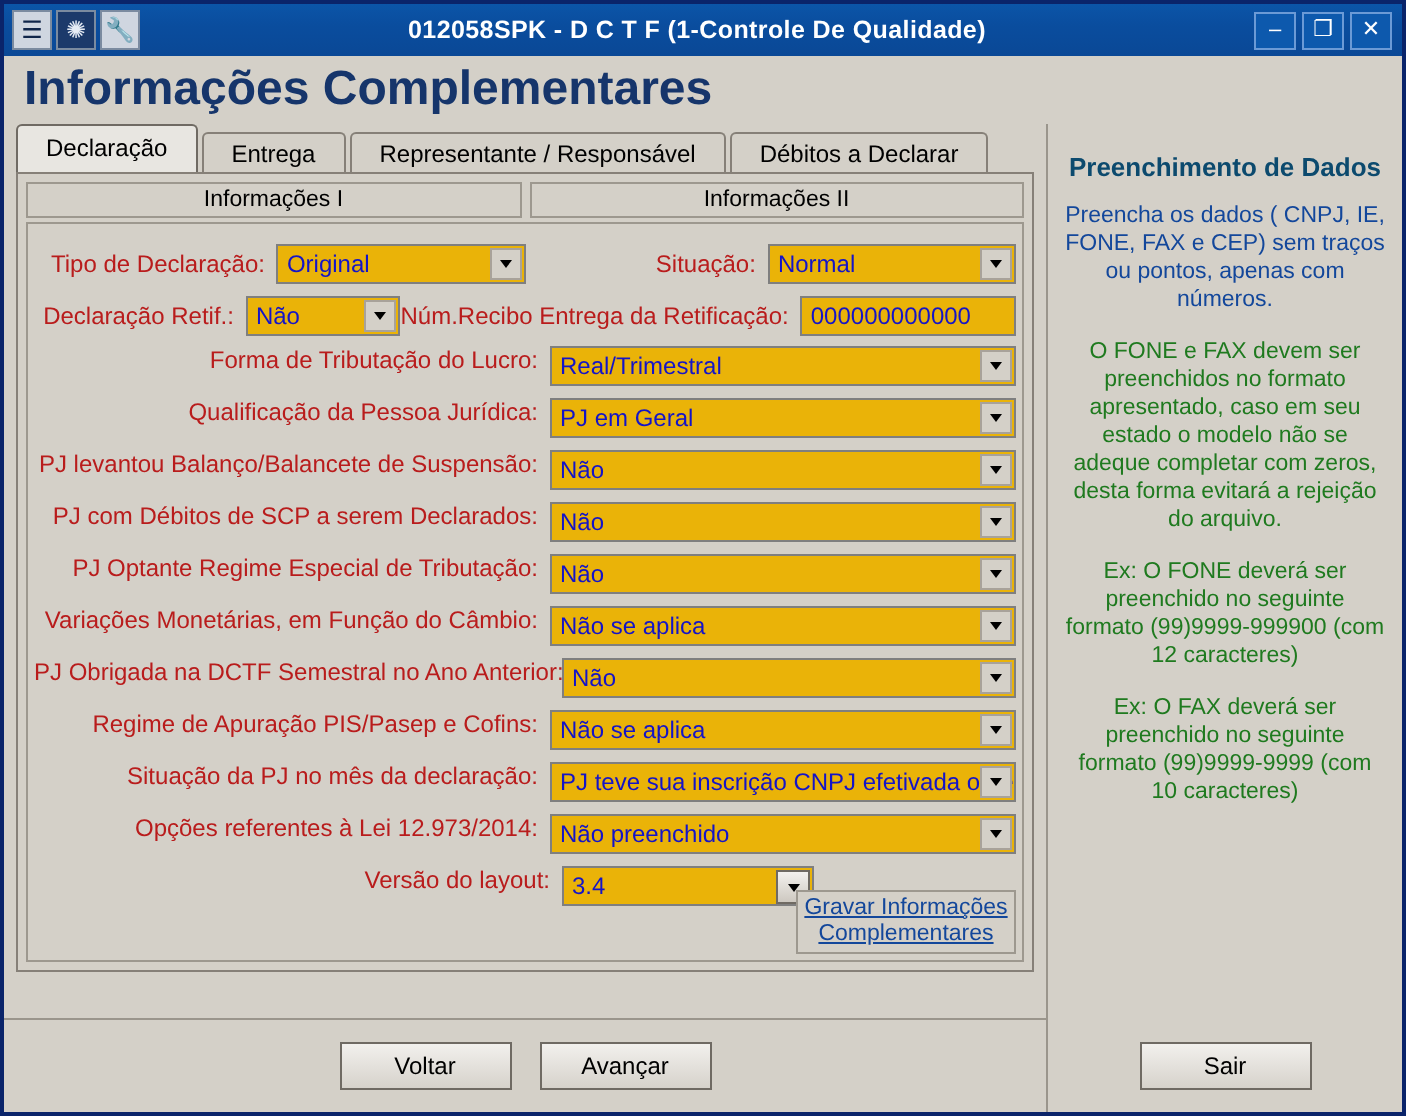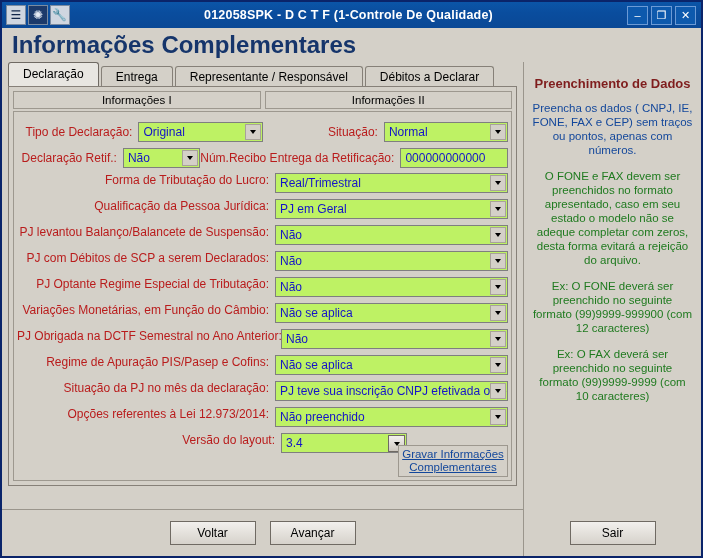--- a/index.html
+++ b/index.html
@@ -93,21 +93,21 @@
   }
   .right-pane {
     width: 178px;
     box-sizing: border-box;
     border-left: 1px solid #9a958c;
     background: #d4d0c8;
     padding: 4px 6px 0 6px;
   }
   .right-title {
     text-align: center;
-    color: #7f1d1d;
+    color: #0c4a6e;
     font-weight: bold;
     font-size: 13px;
     margin-top: 10px;
     margin-bottom: 10px;
   }
   .right-para {
     color: #1f7a1f;
     font-size: 11.5px;
     text-align: center;
     line-height: 14px;
@@ -188,21 +188,21 @@
   }
   .lbl {
     font-size: 12px;
     color: #b91c1c;
     text-align: right;
     padding-right: 6px;
     white-space: nowrap;
   }
   .field {
     position: relative;
-    background: #bef264;
+    background: #eab308;
     border: 1px solid #7f7f7f;
     height: 20px;
     box-sizing: border-box;
     display: flex;
     align-items: center;
     padding-left: 4px;
     font-size: 12px;
     color: #1414c8;
     overflow: hidden;
     white-space: nowrap;

